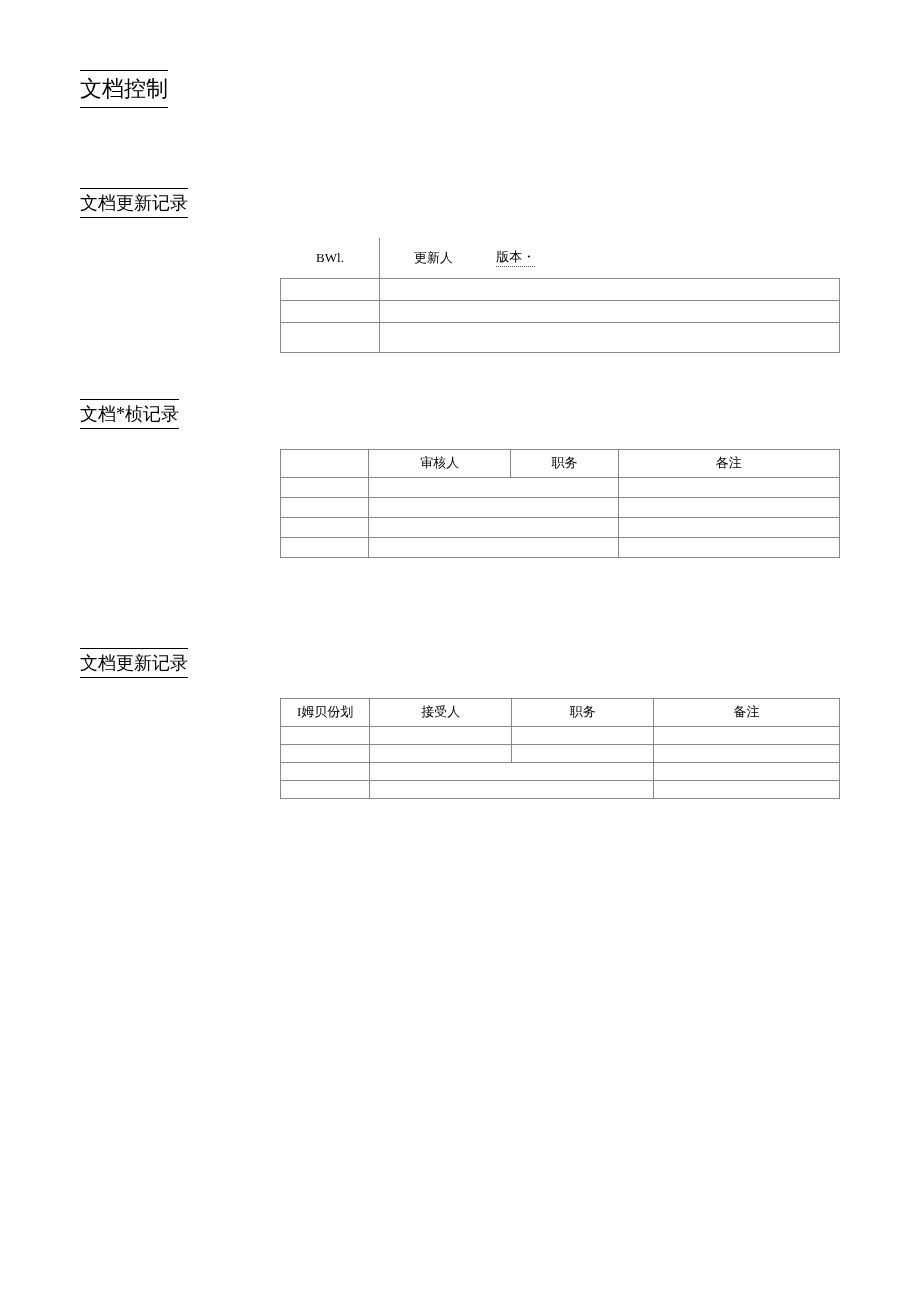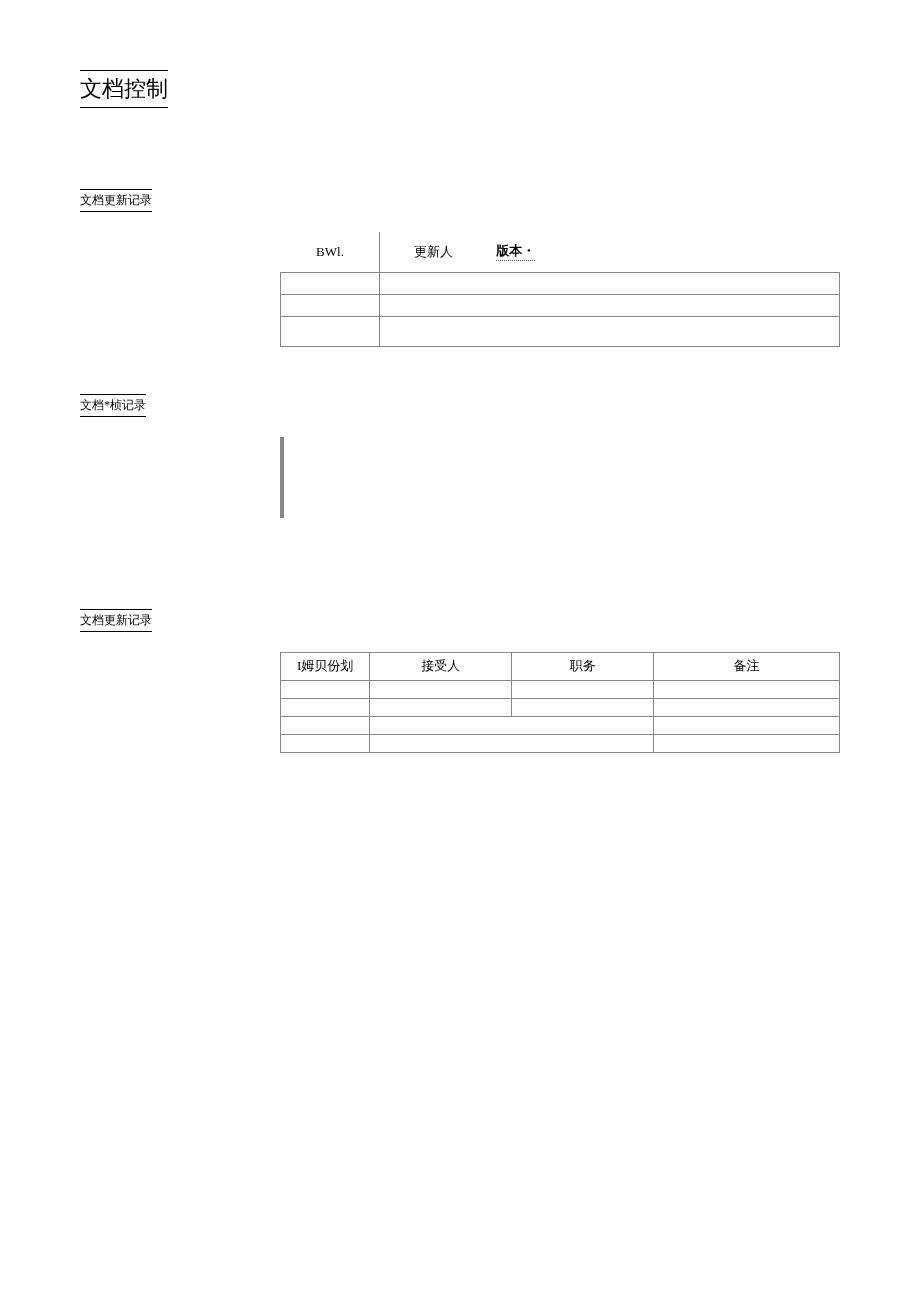--- a/index.html
+++ b/index.html
@@ -19,21 +19,21 @@
       padding: 3px 0;
       margin-bottom: 20px;
       font-size: 22px;
       text-align: center;
     }
     .sub-title {
       display: inline-block;
       border-top: 1px solid #000;
       border-bottom: 1px solid #000;
       padding: 2px 0;
-      font-size: 12px;
+      font-size: 18px;
     }
     .section { margin-top: 60px; }
     .first-section { margin-top: 0; }
     table {
       border-collapse: collapse;
       margin-left: 200px;
       margin-top: 20px;
     }
     td {
       border: 1px solid #888;
@@ -62,21 +62,21 @@
   <span class="section-title">文档控制</span>
 </div>
 
 <div class="section">
   <span class="sub-title">文档更新记录</span>
   <table>
     <tbody>
         <tr class="t1-hdr">
       <td class="no-left no-top" style="width:110px">BWl.</td>
       <td class="no-top no-left" style="width:120px; border-left:none; border-right:none;">更新人</td>
-      <td class="no-top no-right" style="width:400px; text-align:left; padding-left:10px; border-left:none;font-weight:bold;"><span class="version-label">版本・</span></td>
+      <td class="no-top no-right" style="width:400px; text-align:left; padding-left:10px; border-left:none;"><span class="version-label">版本・</span></td>
     </tr>
     <tr>
           <td></td>
           <td colspan="2"></td>
         </tr>
     <tr>
           <td></td>
           <td colspan="2"></td>
         </tr>
     <tr>
@@ -84,20 +84,26 @@
           <td colspan="2" style="height:30px"></td>
         </tr>
   </tbody>
     </table>
 </div>
 
 <div class="section" style="margin-top:46px">
   <span class="sub-title">文档*桢记录</span>
   <table>
     <tbody>
+        <tr class="t2-hdr">
+      <td style="width:100px"></td>
+      <td style="width:160px">审核人</td>
+      <td style="width:120px">职务</td>
+      <td style="width:250px">各注</td>
+    </tr>
     <tr class="t2-row">
           <td></td>
           <td colspan="2"></td>
           <td></td>
         </tr>
     <tr class="t2-row">
           <td></td>
           <td colspan="2"></td>
           <td></td>
         </tr>

